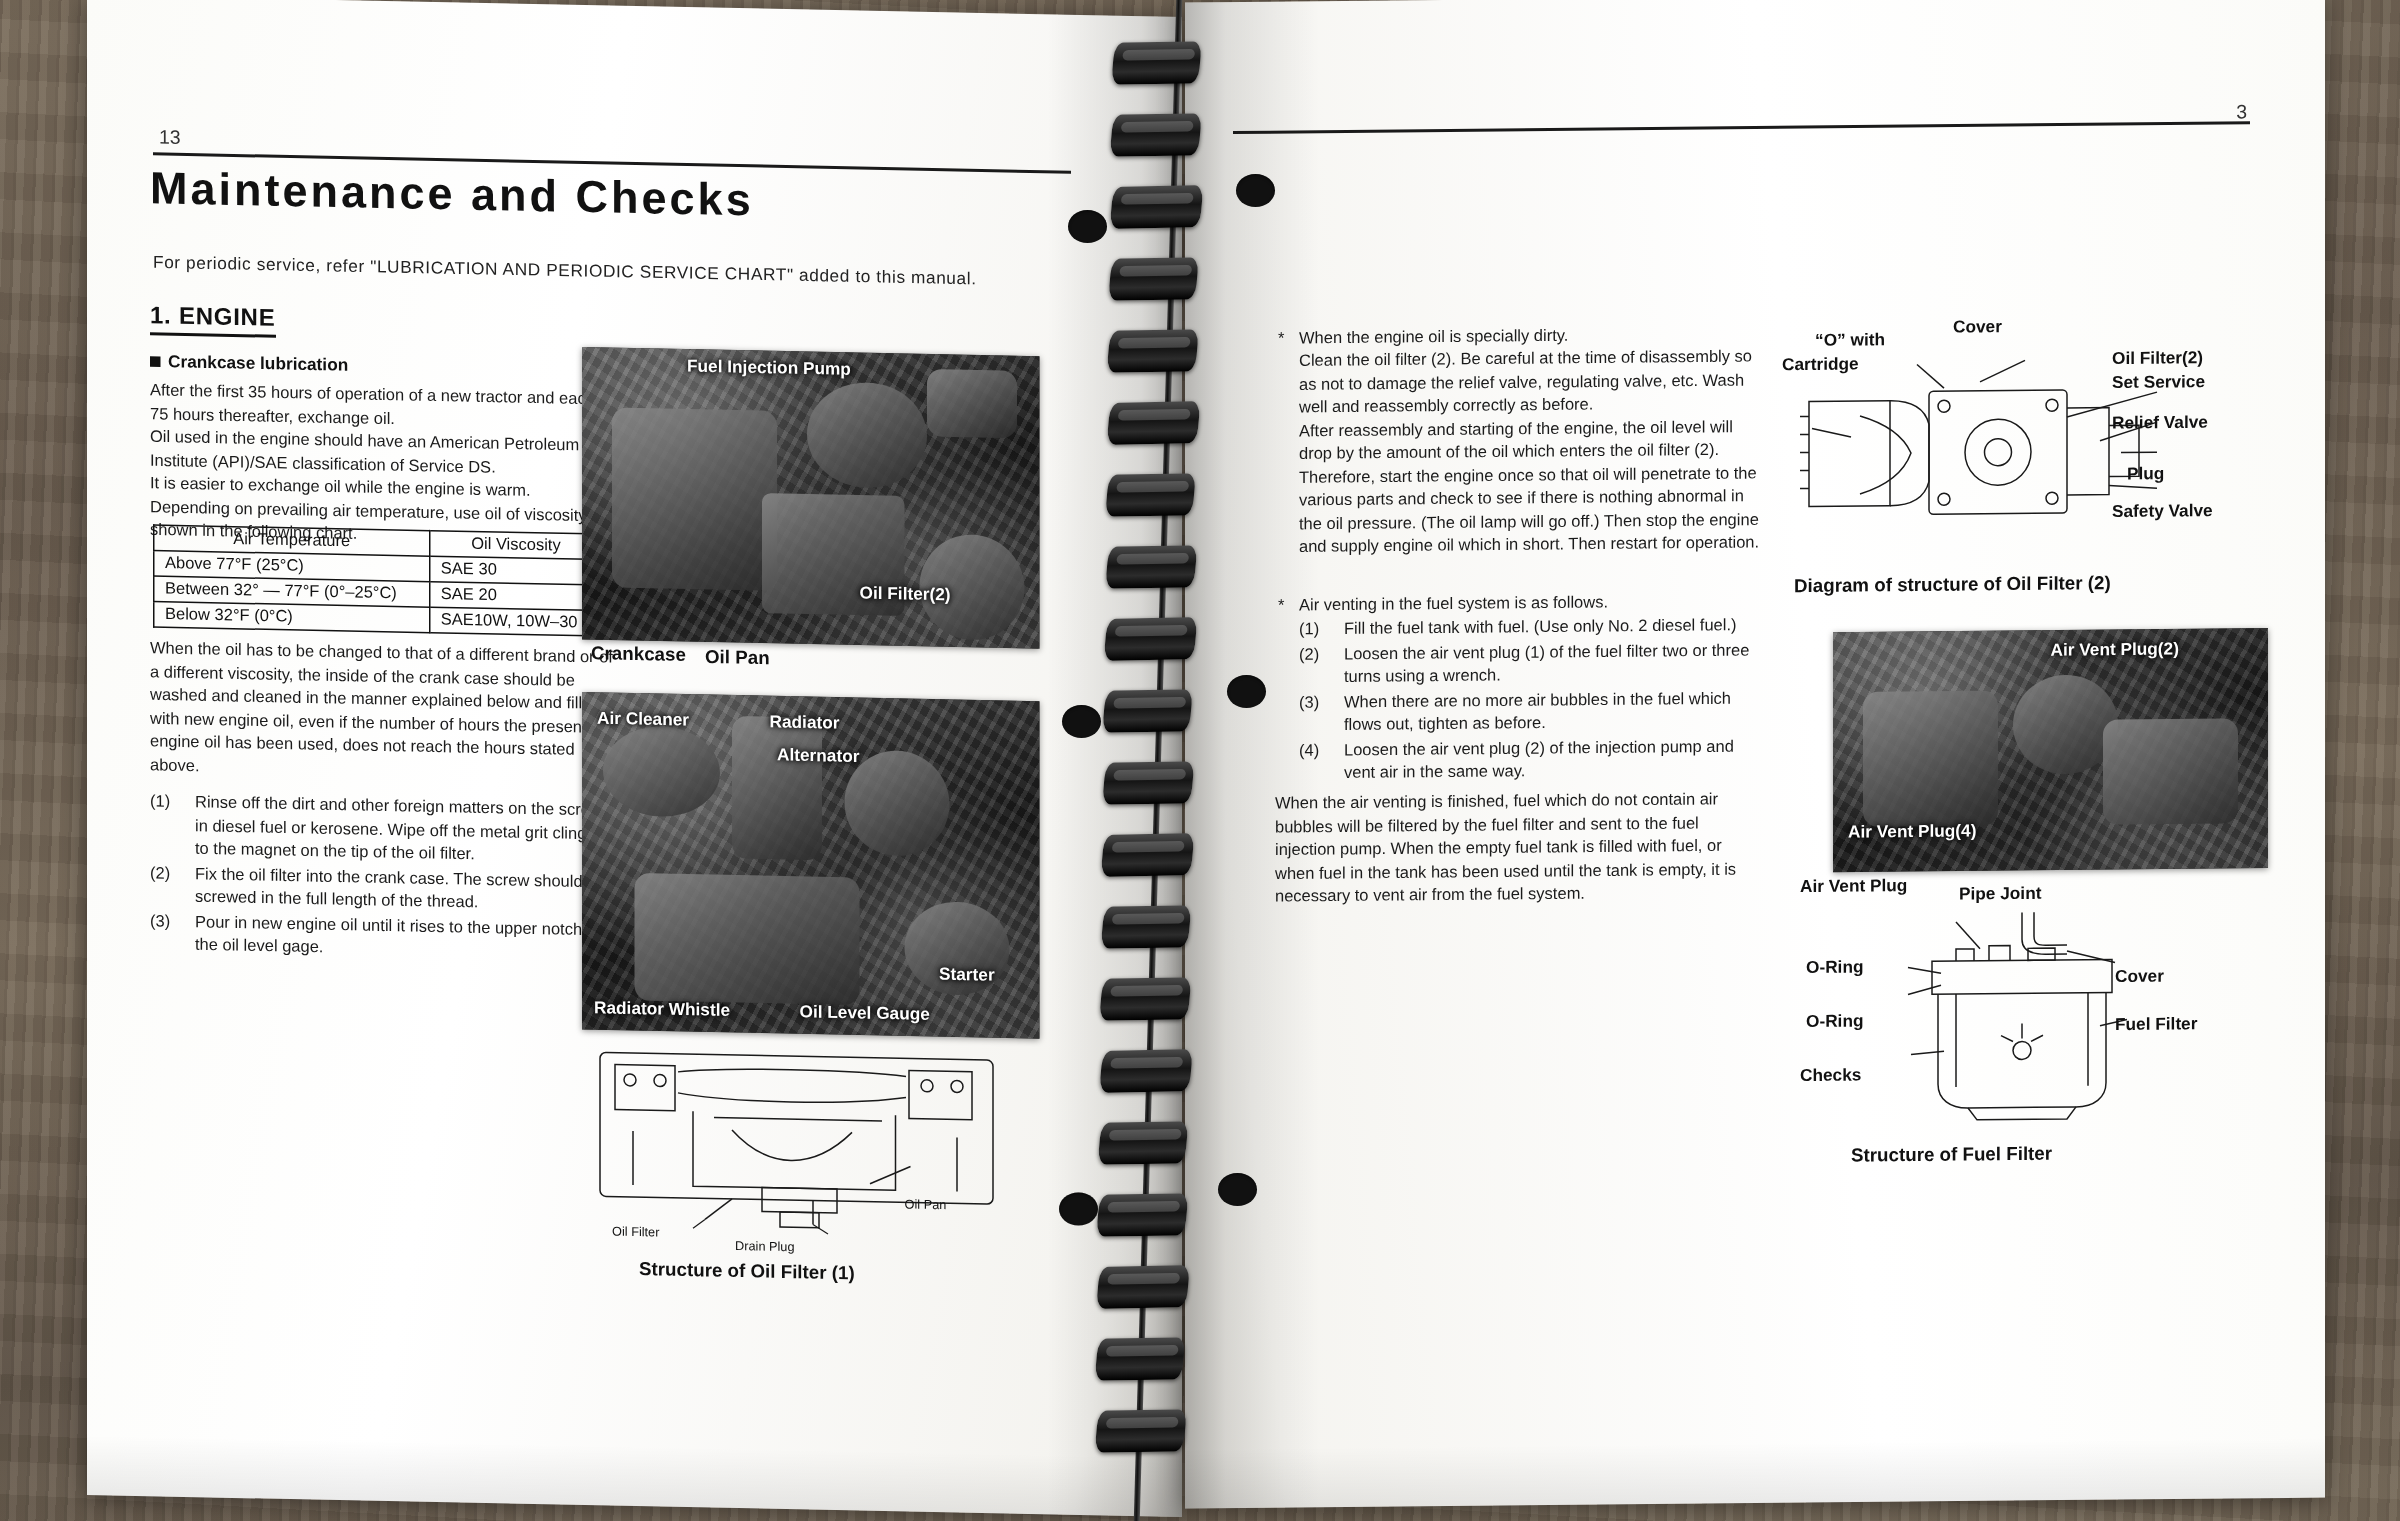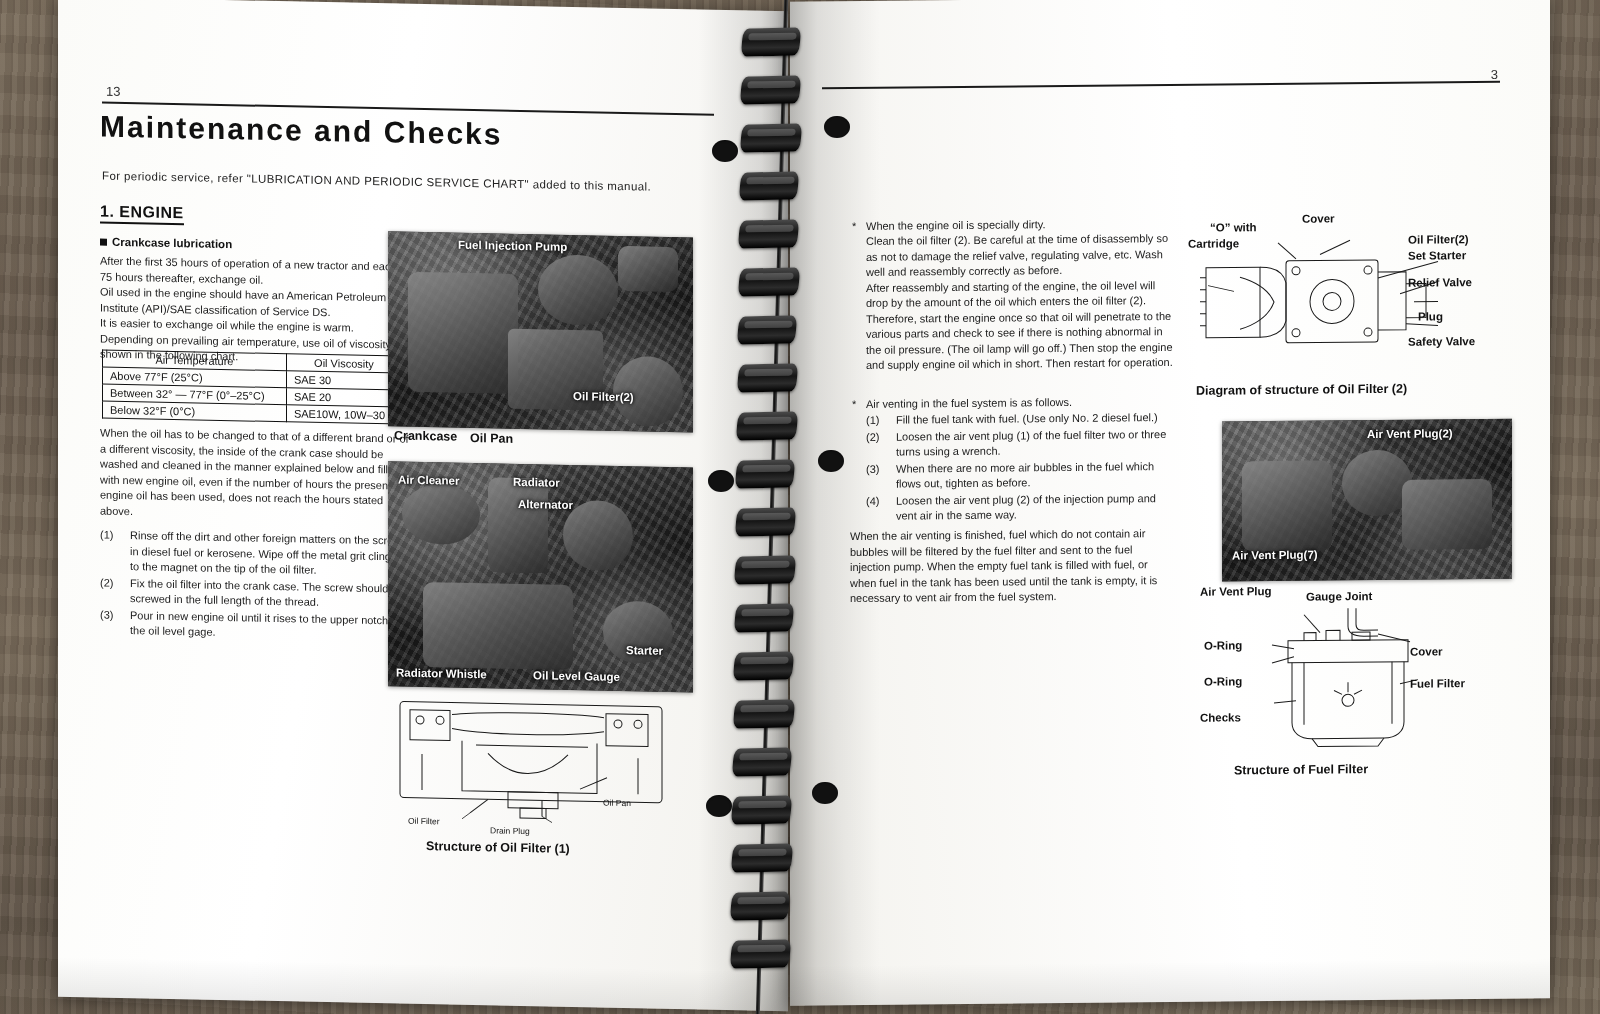--- a/index.html
+++ b/index.html
@@ -318,33 +318,33 @@
             <path d="M214 70 L 238 70"></path>
             <path d="M206 92 L 238 94"></path>
             <path d="M34 58 L 8 52"></path>
           </g>
         </svg>
       </div>
       <div class="dlabel" style="left:420px; top:224px;">“O” with</div>
       <div class="dlabel" style="left:512px; top:216px;">Cover</div>
       <div class="dlabel" style="left:398px; top:240px;">Cartridge</div>
       <div class="dlabel" style="left:618px; top:238px;">Oil Filter(2)</div>
-      <div class="dlabel" style="left:618px; top:254px;">Set Starter</div>
+      <div class="dlabel" style="left:618px; top:254px;">Set Service</div>
       <div class="dlabel" style="left:618px; top:281px;">Relief Valve</div>
       <div class="dlabel" style="left:628px; top:315px;text-align:center;">Plug</div>
       <div class="dlabel" style="left:618px; top:340px;">Safety Valve</div>
       <div class="cap-bold" style="left:406px; top:386px;">Diagram of structure of Oil Filter (2)</div>
 
       <div class="photo" style="left:432px; top:424px; width:290px; height:160px;">
         <div class="grain"></div>
         <div class="blob" style="left:20px; top:40px; width:90px; height:90px;"></div>
         <div class="blob round" style="left:120px; top:30px; width:70px; height:66px;"></div>
         <div class="blob" style="left:180px; top:60px; width:90px; height:70px;"></div>
         <div class="ph-label" style="left:145px; top:8px;">Air Vent Plug(2)</div>
-        <div class="ph-label" style="left:10px; top:128px;">Air Vent Plug(7)</div>
+        <div class="ph-label" style="left:10px; top:128px;">Air Vent Plug(4)</div>
       </div>
 
       <div class="draw" style="left:470px; top:608px;">
         <svg width="220" height="150" viewBox="0 0 220 150">
           <g fill="none" stroke="#1a1a1a" stroke-width="1">
             <path d="M88 4 L 88 22 C 88 30, 96 32, 104 32 L 118 32"></path>
             <path d="M96 4 L 96 20 C 96 26, 100 26, 104 26 L 118 26"></path>
             <rect x="28" y="36" width="120" height="22"></rect>
             <path d="M44 36 L 44 28 L 56 28 L 56 36"></path>
             <path d="M66 36 L 66 26 L 80 26 L 80 36"></path>
@@ -356,21 +356,21 @@
             <path d="M88 88 L 88 78 M82 90 L 74 86 M94 90 L 102 86"></path>
             <path d="M60 28 L 44 10"></path>
             <path d="M34 44 L 12 40"></path>
             <path d="M34 52 L 12 58"></path>
             <path d="M36 96 L 14 98"></path>
             <path d="M118 30 L 150 38"></path>
             <path d="M140 80 L 158 76"></path>
           </g>
         </svg>
       </div>
-      <div class="dlabel" style="left:516px; top:594px;">Gauge Joint</div>
+      <div class="dlabel" style="left:516px; top:594px;">Pipe Joint</div>
       <div class="dlabel" style="left:410px; top:588px;">Air Vent Plug</div>
       <div class="dlabel" style="left:414px; top:642px;">O-Ring</div>
       <div class="dlabel" style="left:414px; top:678px;">O-Ring</div>
       <div class="dlabel" style="left:410px; top:714px;">Checks</div>
       <div class="dlabel" style="left:620px; top:650px;">Cover</div>
       <div class="dlabel" style="left:620px; top:682px;">Fuel Filter</div>
       <div class="cap-bold" style="left:444px; top:766px;">Structure of Fuel Filter</div>
 
       <div class="spine-shade-r"></div>
       <div class="curl"></div>

